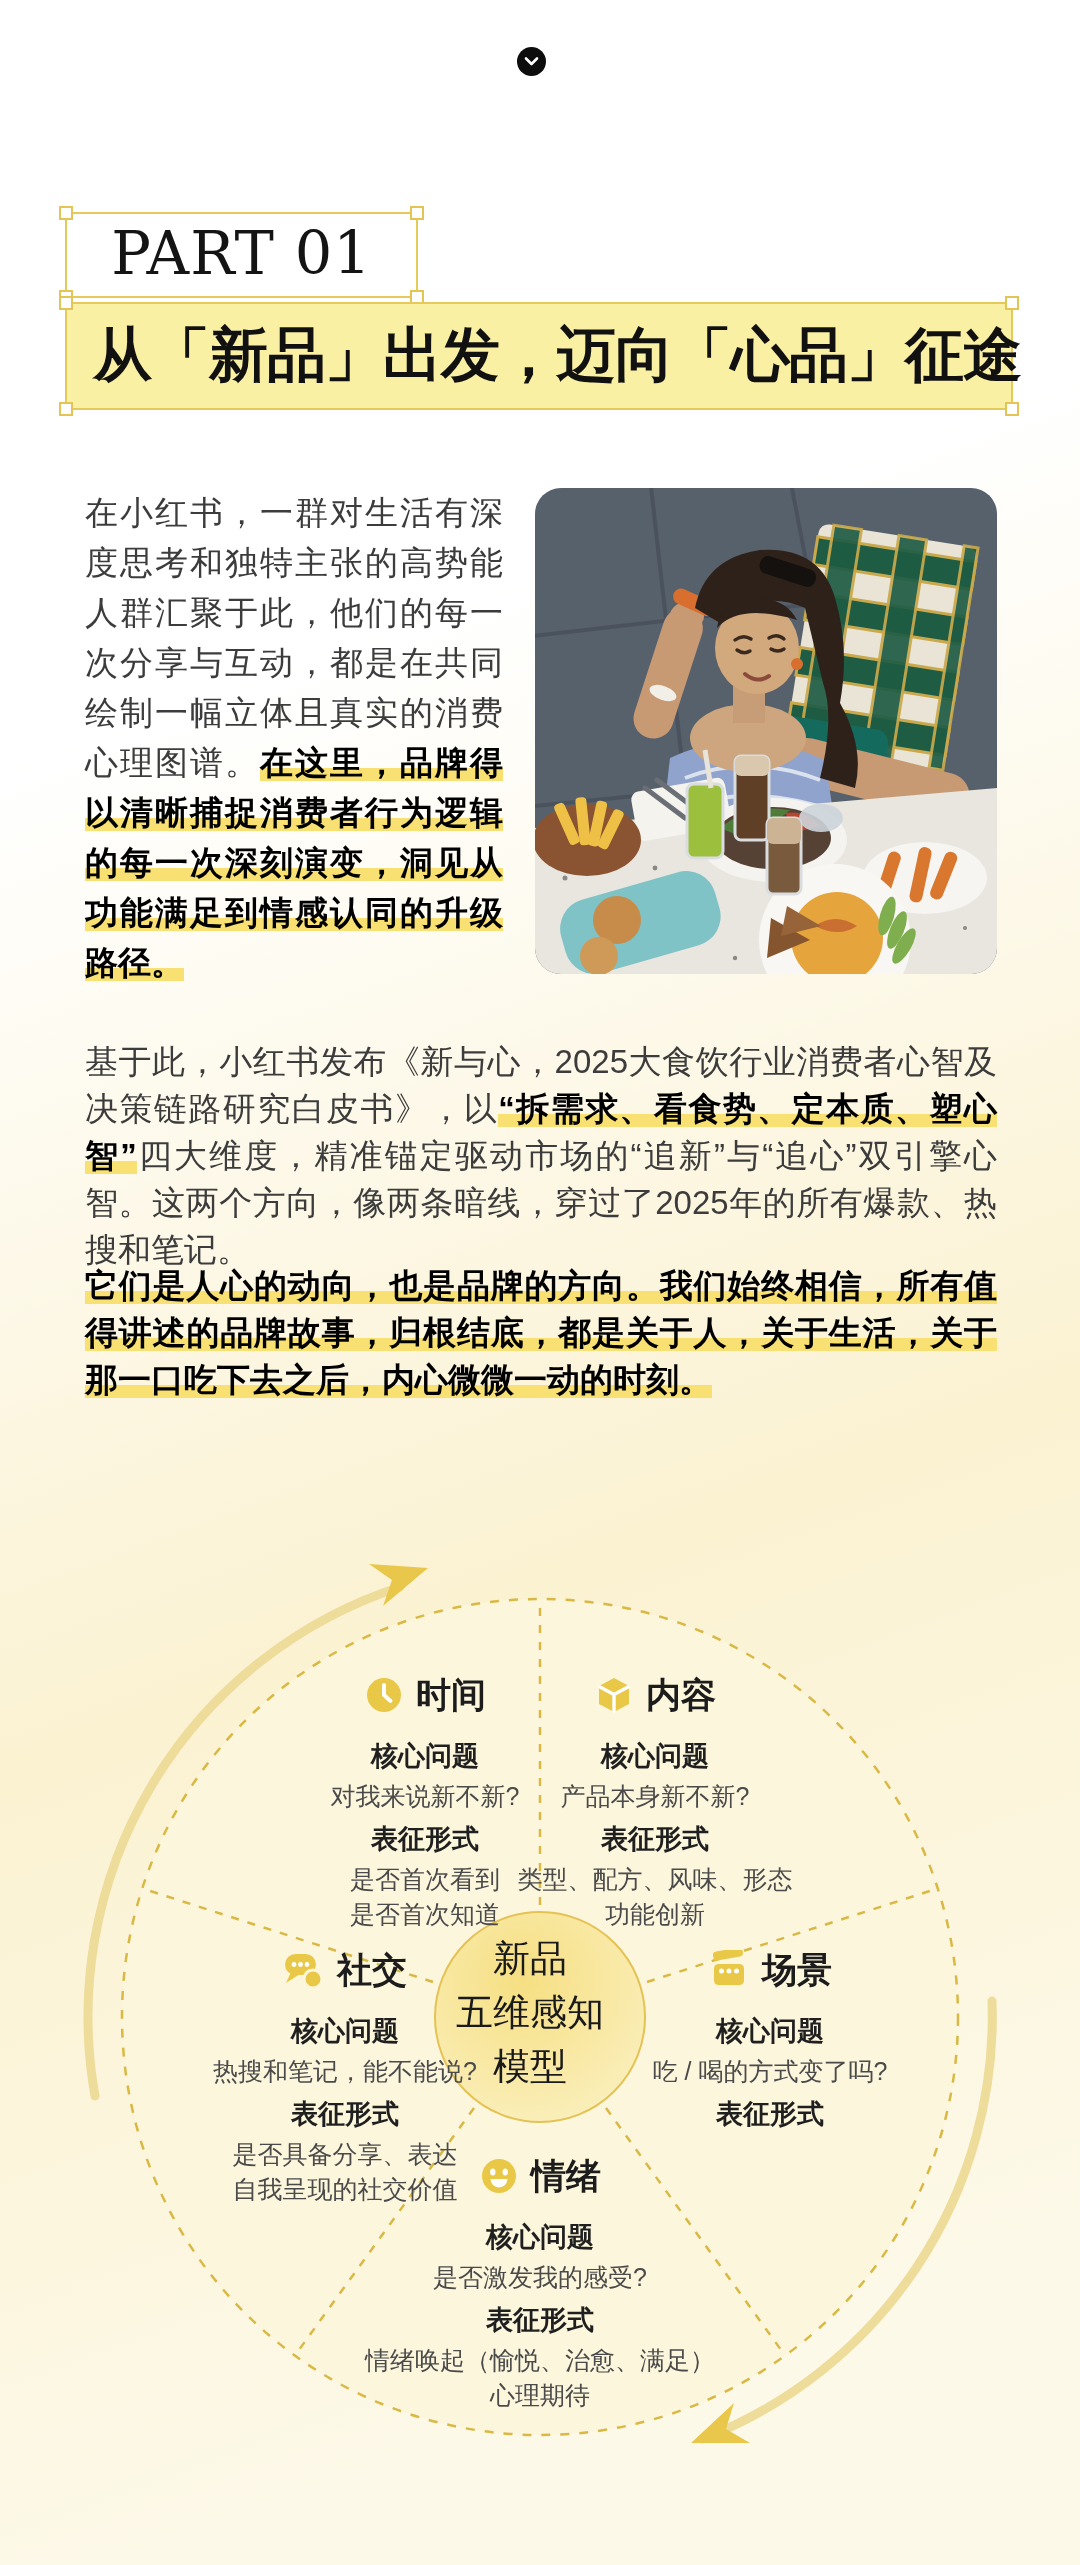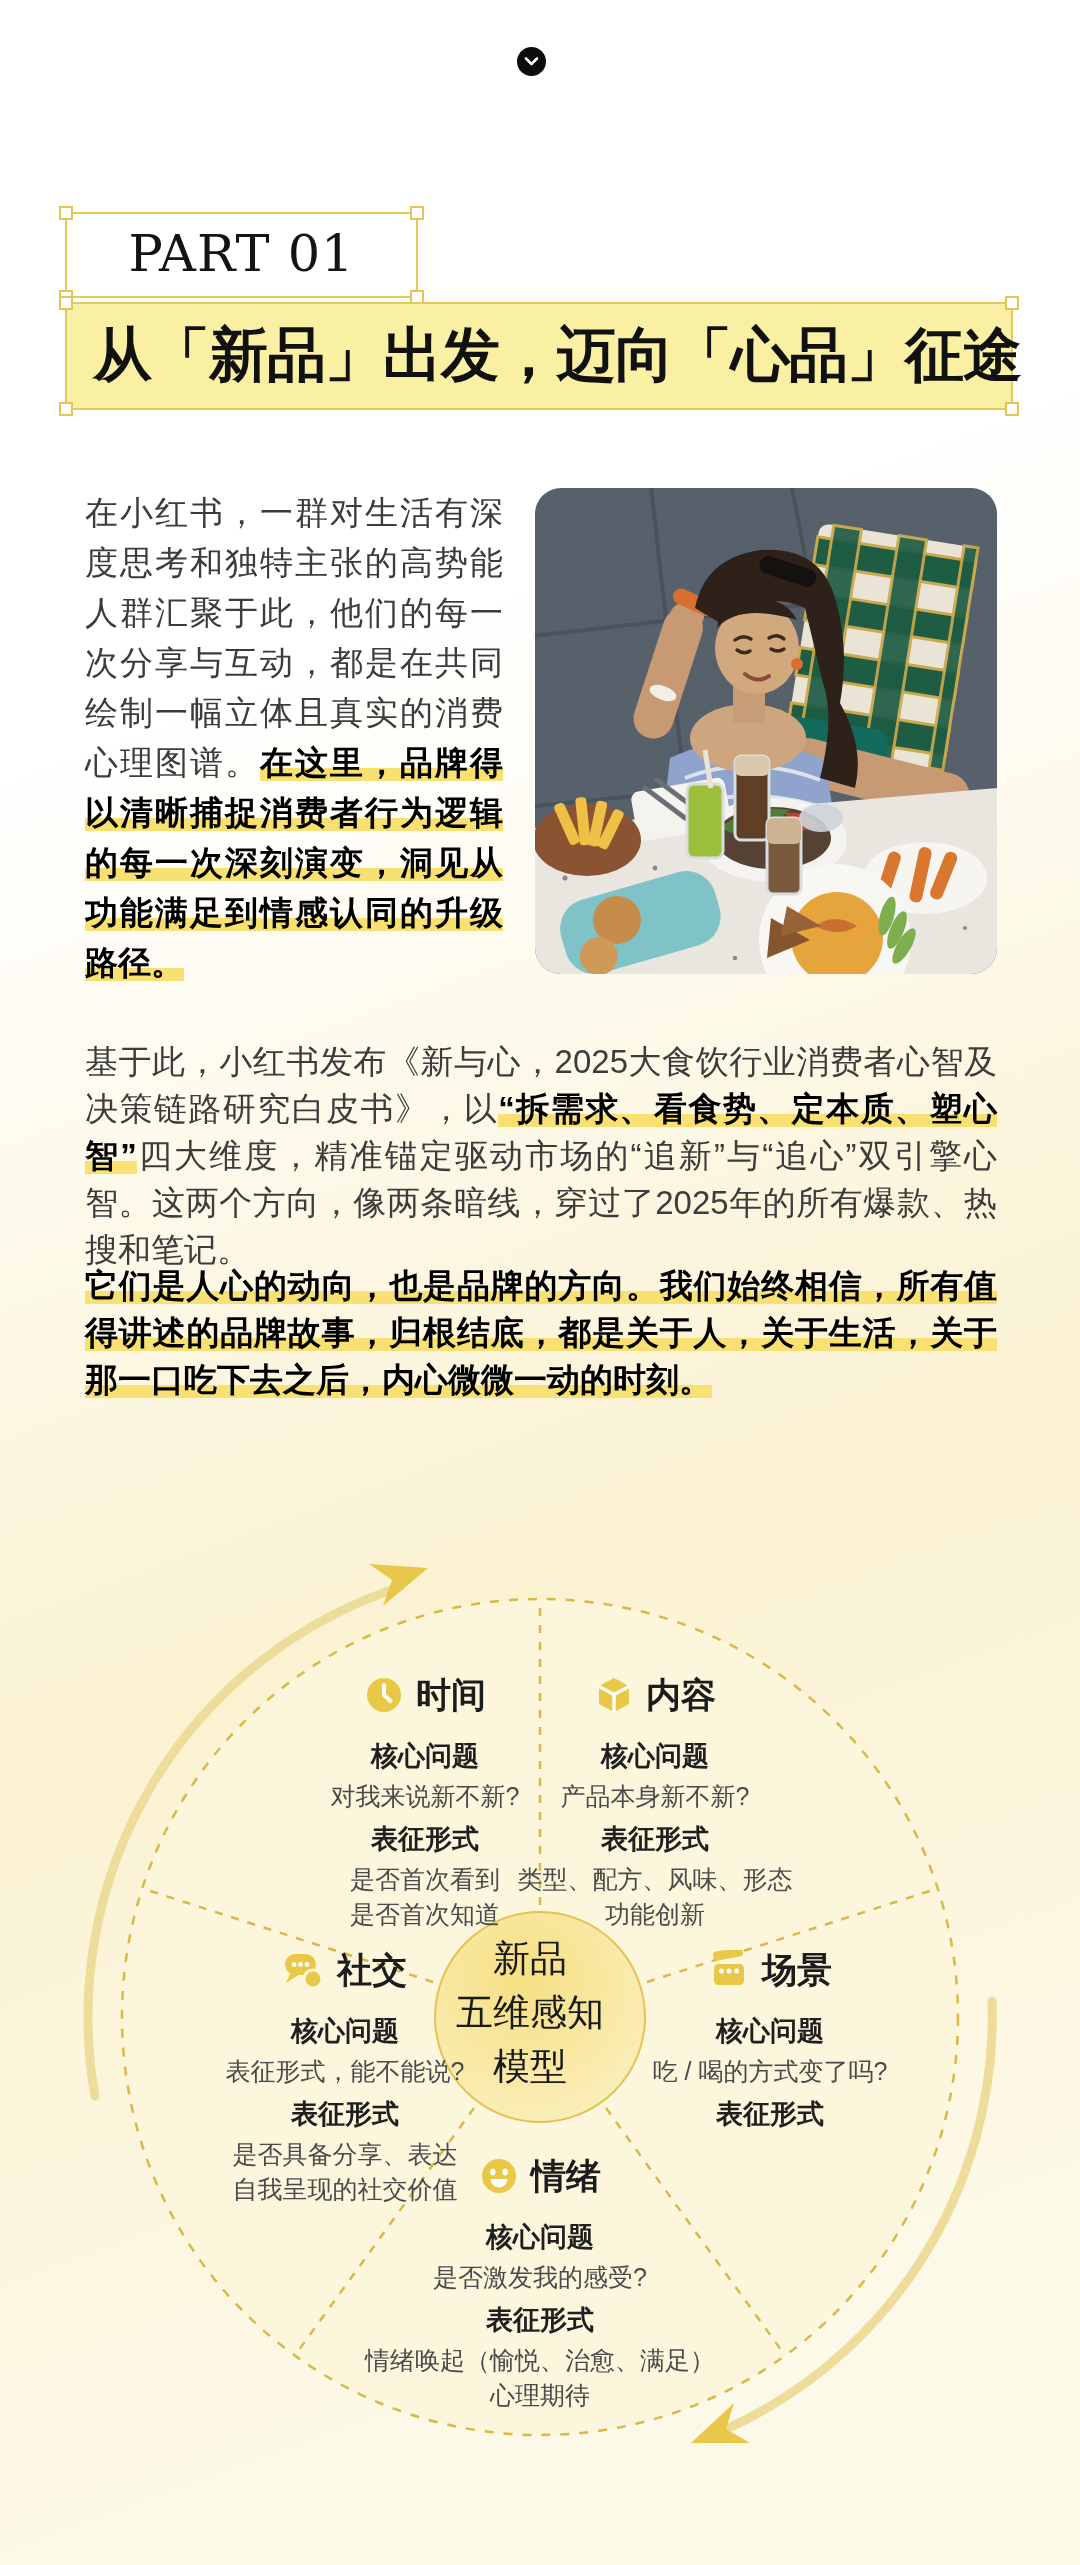--- a/index.html
+++ b/index.html
@@ -8,21 +8,21 @@
     position:relative; width:1080px; height:2565px; overflow:hidden;
     background:linear-gradient(160deg,#ffffff 26%,#fbf2d2 60%,#fdf9e8 88%);
   }
   
   .scroll-chip{ position:absolute; left:517px; top:47px; width:29px; height:29px;
     background:#0d0d0d; border-radius:50%; display:flex; align-items:center; justify-content:center; cursor:pointer;}
   
   .part-box{ position:absolute; left:65px; top:212px; width:353px; height:86px;
     background:#ffffff; border:2px solid #E6C95B; }
   .part-text{ font-family:"DejaVu Serif","Liberation Serif",serif; font-weight:400;
-    font-size:51px; line-height:80px; color:#141414; letter-spacing:1px; text-align:center; }
+    font-size:59px; line-height:80px; color:#141414; letter-spacing:1px; text-align:center; }
   .subtitle-box{ position:absolute; left:65px; top:302px; width:948px; height:108px;
     background:#FAF0A3; border:2px solid #E6C95B; display:flex; align-items:center; }
   .subtitle-text{ font-family:"Liberation Serif","DejaVu Serif",serif; font-weight:700;
     font-size:59px; color:#111; padding-left:26px; letter-spacing:-1px; white-space:nowrap; }
   .handle{ position:absolute; width:14px; height:14px; background:#fff; border:2px solid #E3C455; }
   
   .intro{ position:absolute; left:85px; top:488px; width:912px; }
   .photo-frame{ float:right; width:462px; height:486px; margin-left:32px; border-radius:26px;
     overflow:hidden; }
   .body-text{ font-size:33px; line-height:50px; color:#3c3c3c; text-align:justify; }
@@ -287,21 +287,21 @@
               <g fill="#ffffff">
                 <circle cx="11" cy="14.5" r="2.4"></circle>
                 <circle cx="17.5" cy="14.5" r="2.4"></circle>
                 <circle cx="24" cy="14.5" r="2.4"></circle>
               </g>
             </svg>
         </span>
         <span class="dim-title">社交</span>
       </div>
       <div class="dim-label">核心问题</div>
-      <div class="dim-ans">表征形式，能不能说?</div>
+      <div class="dim-ans">热搜和笔记，能不能说?</div>
       <div class="dim-label">表征形式</div>
       <div class="dim-ans">
         <div>是否具备分享、表达</div>
         <div>自我呈现的社交价值</div>
       </div>
     </div>
 
     <div class="dim" style="left:565px; top:408px; width:410px;">
       <div class="dim-head">
         <span style="display:flex">

